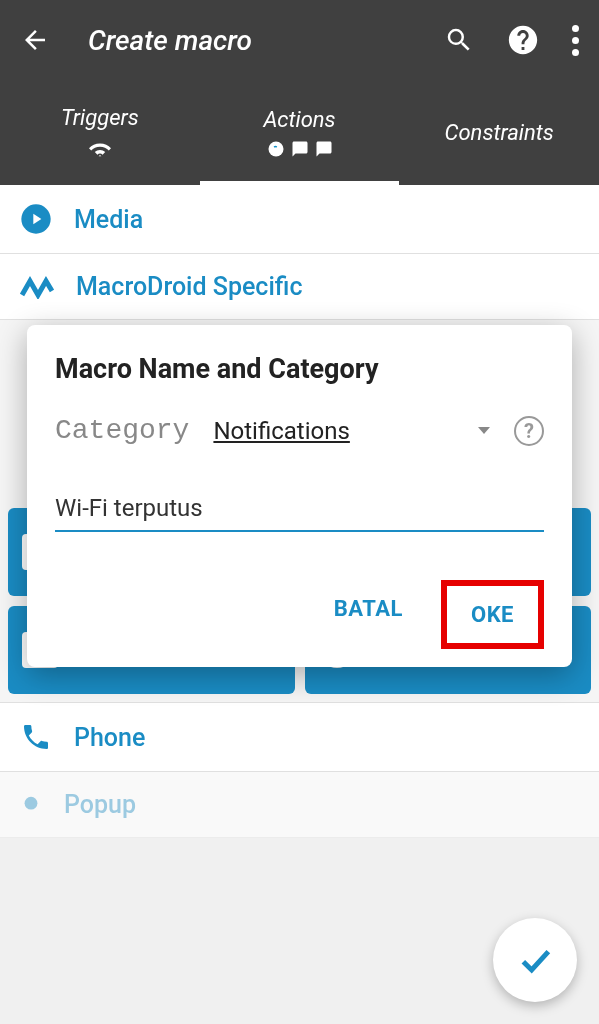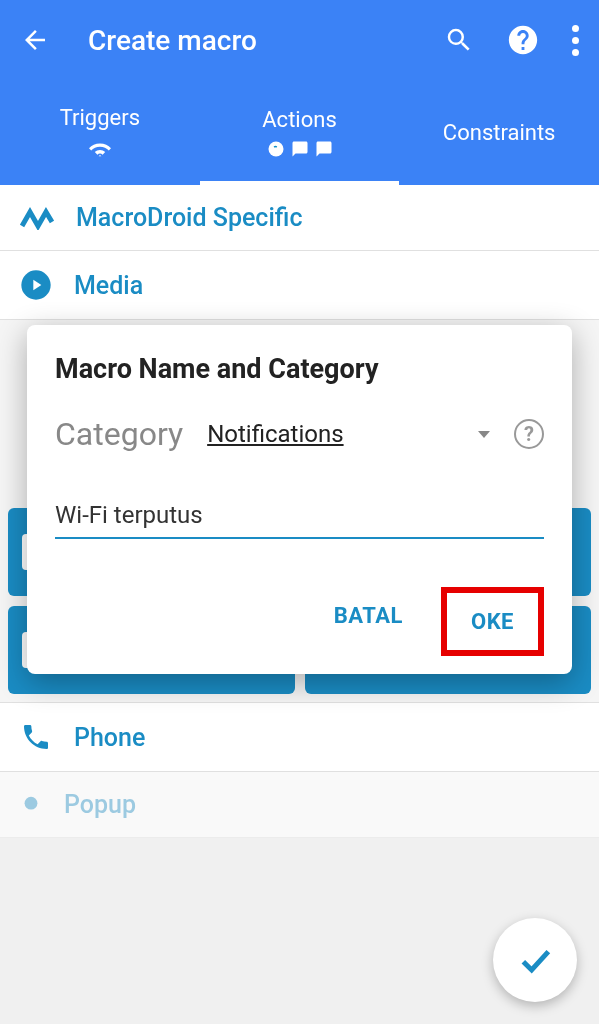--- a/index.html
+++ b/index.html
@@ -1,18 +1,18 @@
 <!DOCTYPE html>
 <html><head>
 <meta charset="utf-8">
 <style>
 * { margin: 0; padding: 0; box-sizing: border-box; font-family: Roboto, Arial, sans-serif; }
 body { width: 599px; height: 1024px; background: #f0f0f0; position: relative; overflow: hidden; }
 
-.header { background: #3b82f6; color: white; }
+.header { background: #404040; color: white; font-style: italic; }
 .appbar { display: flex; align-items: center; padding: 16px 20px; height: 80px; }
 .back-arrow { width: 30px; height: 30px; cursor: pointer; }
 .title { font-size: 28px; font-weight: 500; margin-left: 38px; flex: 1; }
 .appbar-icons { display: flex; gap: 32px; align-items: center; }
 .icon-btn { cursor: pointer; }
 
 .tabs { display: flex; height: 105px; }
 .tab { flex: 1; display: flex; flex-direction: column; align-items: center; justify-content: center; gap: 8px; cursor: pointer; font-size: 22px; position: relative; }
 .tab.active::after { content: ''; position: absolute; bottom: 0; left: 0; right: 0; height: 4px; background: white; }
 .tab-icons { display: flex; gap: 6px; align-items: center; }
@@ -25,21 +25,21 @@
 .action-card { background: #1a8cc4; border-radius: 6px; padding: 18px 14px; display: flex; align-items: center; gap: 14px; color: white; min-height: 88px; position: relative; }
 .card-icon { width: 36px; height: 36px; background: white; border-radius: 50%; display: flex; align-items: center; justify-content: center; flex-shrink: 0; }
 .card-icon.square { border-radius: 4px; }
 .card-text { font-size: 18px; line-height: 1.3; }
 .card-badge { position: absolute; top: 4px; right: 10px; font-size: 12px; color: rgba(255,255,255,0.9); }
 
 .overlay { position: absolute; top: 0; left: 0; right: 0; bottom: 0; display: flex; align-items: flex-start; justify-content: center; pointer-events: none; }
 .dialog { background: white; margin-top: 325px; width: 545px; border-radius: 8px; padding: 28px 28px 18px; box-shadow: 0 8px 30px rgba(0,0,0,0.3); pointer-events: auto; }
 .dialog-title { font-size: 27px; font-weight: 700; color: #222; margin-bottom: 30px; }
 .dialog-row { display: flex; align-items: center; gap: 24px; margin-bottom: 40px; }
-.dialog-label { color: #888; font-size: 32px; }
+.dialog-label { color: #888; font-size: 28px; font-family: Liberation Mono, monospace; }
 .dialog-select { flex: 1; display: flex; align-items: center; justify-content: space-between; font-size: 24px; color: #222; cursor: pointer; text-decoration: underline; }
 .help-icon { width: 30px; height: 30px; border: 2px solid #999; border-radius: 50%; display: flex; align-items: center; justify-content: center; color: #999; font-size: 20px; font-weight: bold; cursor: pointer; }
 .dialog-input { width: 100%; border: none; border-bottom: 2px solid #1a8cc4; font-size: 24px; padding: 8px 0; outline: none; color: #333; }
 .dialog-actions { display: flex; justify-content: flex-end; gap: 14px; margin-top: 48px; }
 .dialog-btn { color: #1a8cc4; font-weight: 700; font-size: 22px; padding: 16px 24px; cursor: pointer; letter-spacing: 0.5px; }
 .dialog-btn.highlighted { border: 6px solid #e60000; }
 
 .fab { position: absolute; bottom: 22px; right: 22px; width: 84px; height: 84px; background: white; border-radius: 50%; box-shadow: 0 4px 12px rgba(0,0,0,0.25); display: flex; align-items: center; justify-content: center; cursor: pointer; }
 
 .triangle-down { width: 0; height: 0; border-left: 6px solid transparent; border-right: 6px solid transparent; border-top: 7px solid #888; }
@@ -92,31 +92,31 @@
       </div>
     </div>
     <div class="tab">
       <span>Constraints</span>
     </div>
   </div>
 </div>
 
 <div class="content">
   <div class="category">
-    <svg width="34" height="24" viewBox="0 0 34 24" fill="none" stroke="#1a8cc4" stroke-width="5">
-        <path d="M2 20 L10 6 L18 20 L26 6 L32 16"></path>
-      </svg>
-    <span class="category-label">MacroDroid Specific</span>
-  </div>
-  <div class="category">
     <svg width="32" height="32" viewBox="0 0 24 24" fill="#1a8cc4">
         <circle cx="12" cy="12" r="11"></circle>
         <path d="M10 8l6 4-6 4z" fill="white"></path>
       </svg>
     <span class="category-label">Media</span>
+  </div>
+  <div class="category">
+    <svg width="34" height="24" viewBox="0 0 34 24" fill="none" stroke="#1a8cc4" stroke-width="5">
+        <path d="M2 20 L10 6 L18 20 L26 6 L32 16"></path>
+      </svg>
+    <span class="category-label">MacroDroid Specific</span>
   </div>
 
   <div style="height:180px"></div>
 
   <div class="grid">
     <div class="action-card">
       <span class="card-badge">Root/ADB hack</span>
       <div class="card-icon square">
         <svg width="20" height="20" viewBox="0 0 24 24" fill="#1a8cc4">
             <path d="M20 2H4c-1.1 0-2 .9-2 2v18l4-4h14c1.1 0 2-.9 2-2V4c0-1.1-.9-2-2-2zm-7 9h-2V5h2v6zm0 4h-2v-2h2v2z"></path>

